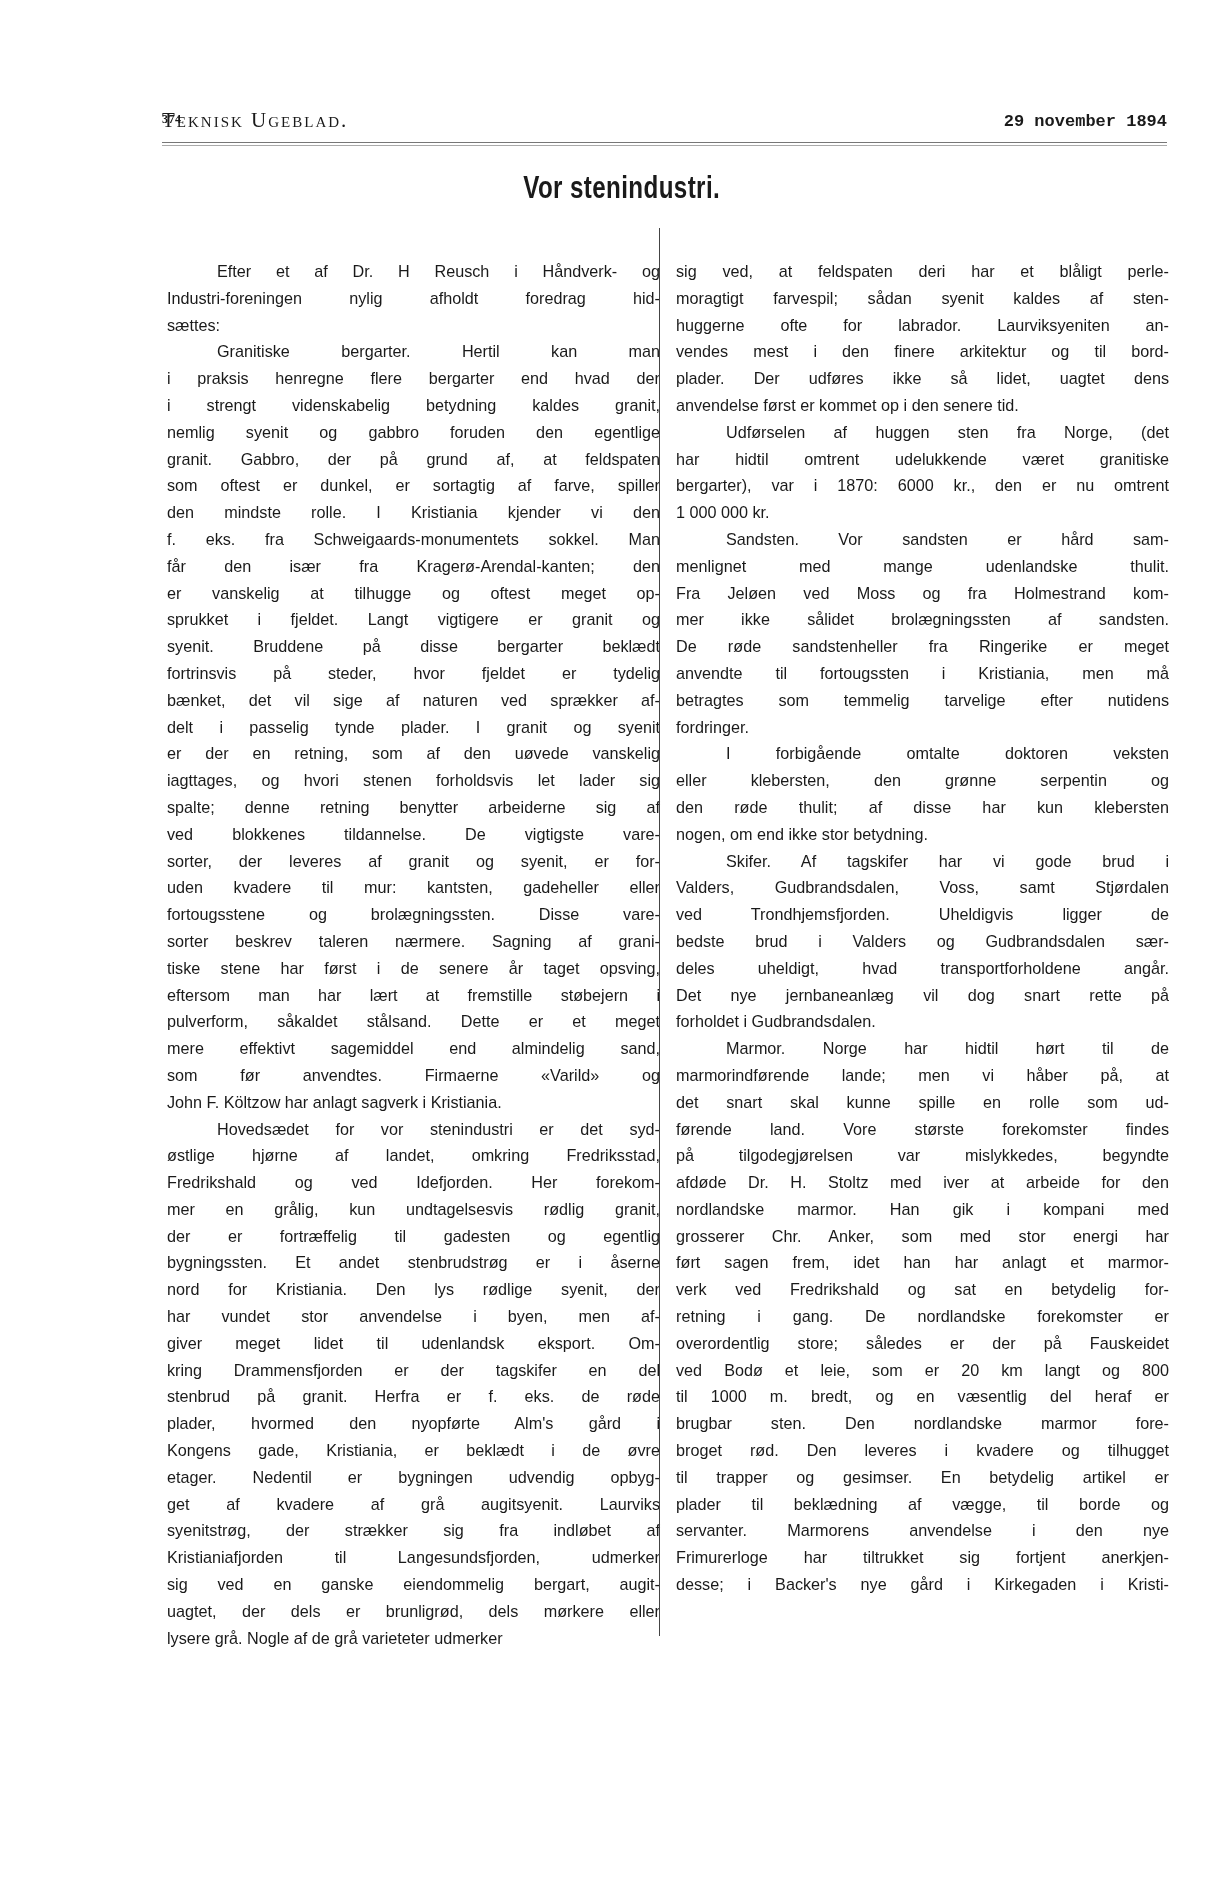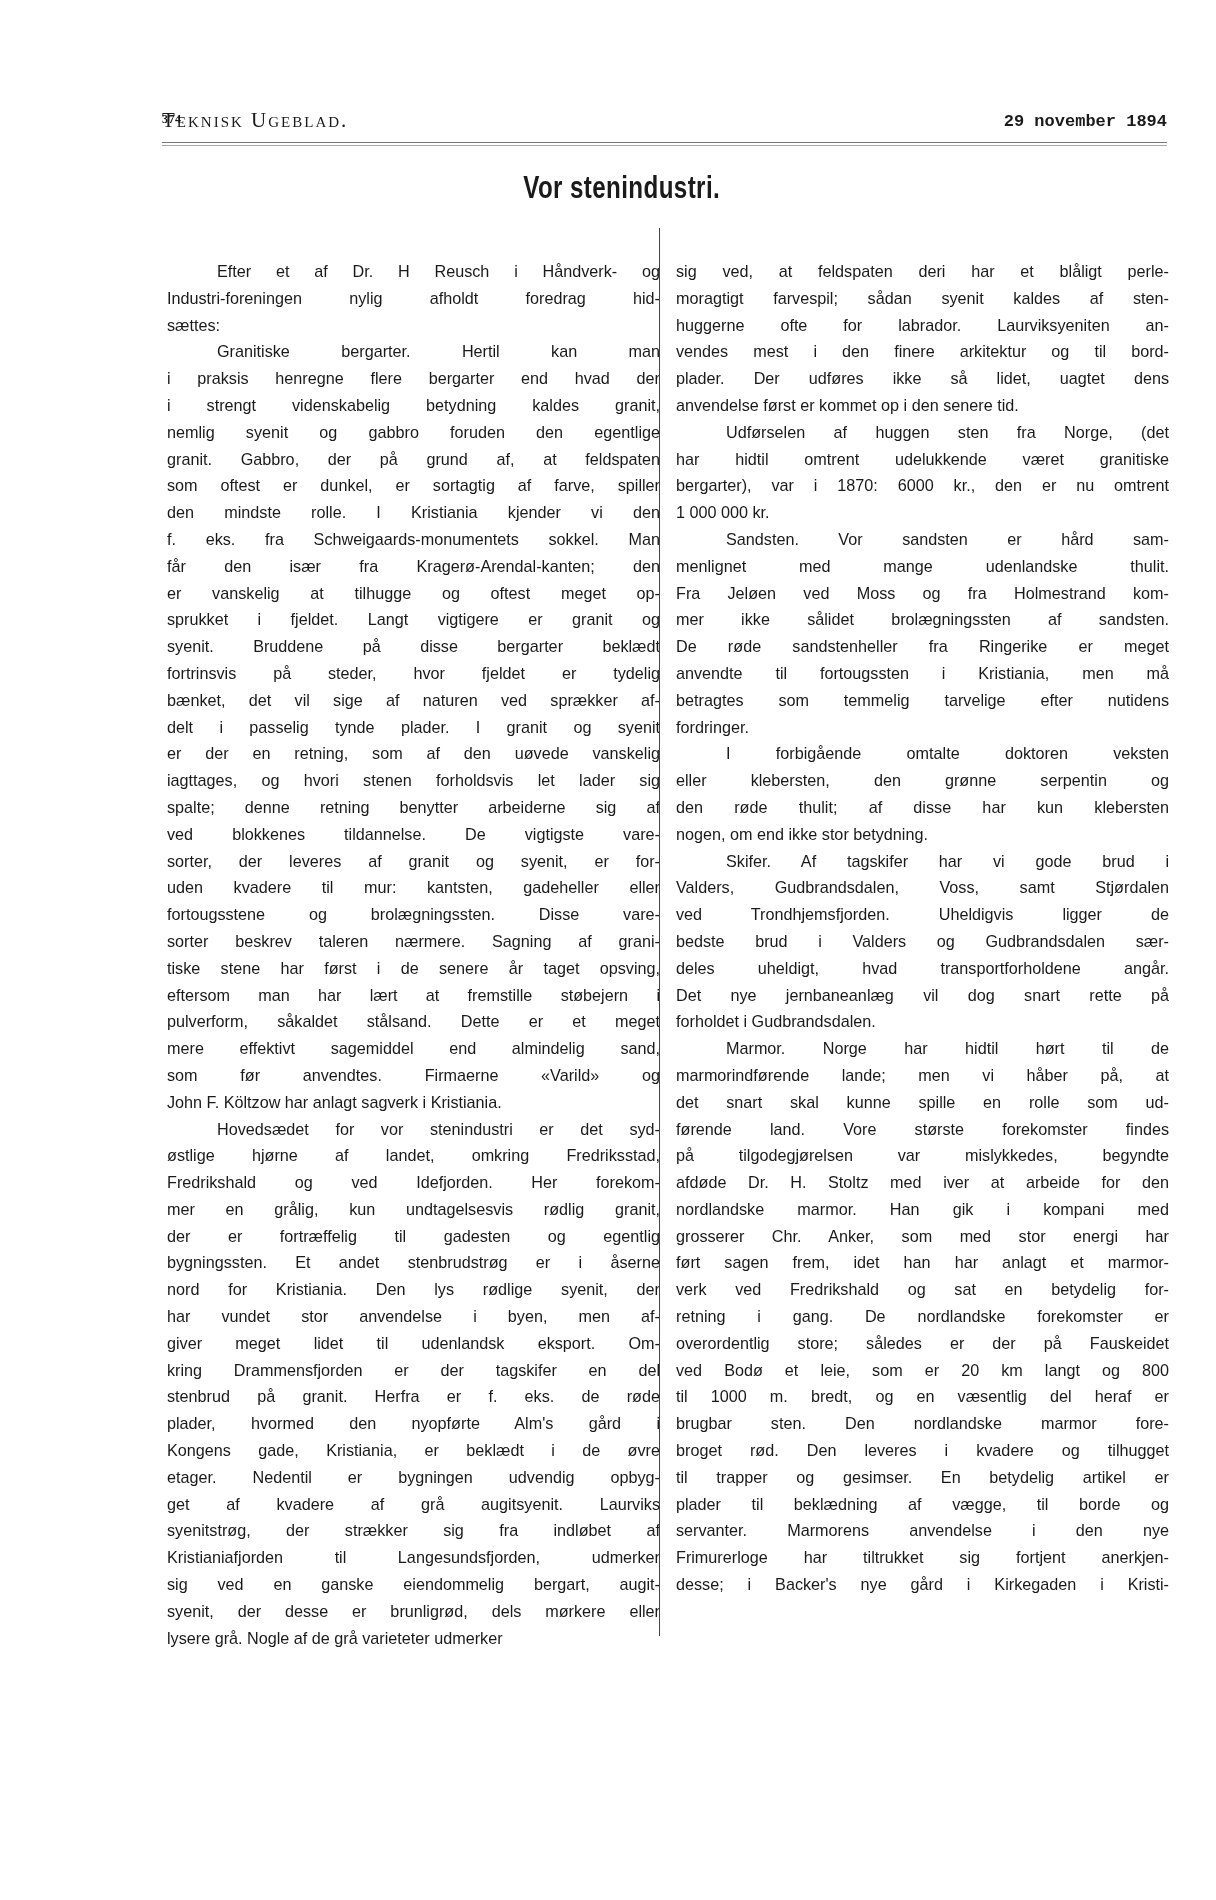--- a/index.html
+++ b/index.html
@@ -102,21 +102,21 @@
     <span class="line">giver meget lidet til udenlandsk eksport. Om-</span>
     <span class="line">kring Drammensfjorden er der tagskifer en del</span>
     <span class="line">stenbrud på granit. Herfra er f. eks. de røde</span>
     <span class="line">plader, hvormed den nyopførte Alm's gård i</span>
     <span class="line">Kongens gade, Kristiania, er beklædt i de øvre</span>
     <span class="line">etager. Nedentil er bygningen udvendig opbyg-</span>
     <span class="line">get af kvadere af grå augitsyenit. Laurviks</span>
     <span class="line">syenitstrøg, der strækker sig fra indløbet af</span>
     <span class="line">Kristianiafjorden til Langesundsfjorden, udmerker</span>
     <span class="line">sig ved en ganske eiendommelig bergart, augit-</span>
-    <span class="line">syenit, der desse er brunligrød, dels mørkere eller</span>
+    <span class="line">uagtet, der dels er brunligrød, dels mørkere eller</span>
     <span class="line last">lysere grå. Nogle af de grå varieteter udmerker</span>
   </div>
 <div class="divider"></div>
 <div class="col right" id="col-right">
     <span class="line">sig ved, at feldspaten deri har et blåligt perle-</span>
     <span class="line">moragtigt farvespil; sådan syenit kaldes af sten-</span>
     <span class="line">huggerne ofte for labrador. Laurviksyeniten an-</span>
     <span class="line">vendes mest i den finere arkitektur og til bord-</span>
     <span class="line">plader. Der udføres ikke så lidet, uagtet dens</span>
     <span class="line last">anvendelse først er kommet op i den senere tid.</span>

